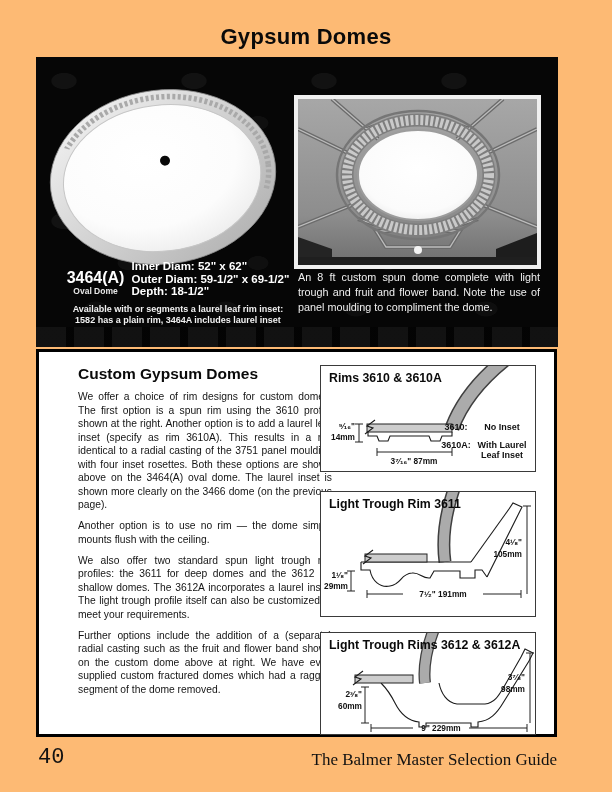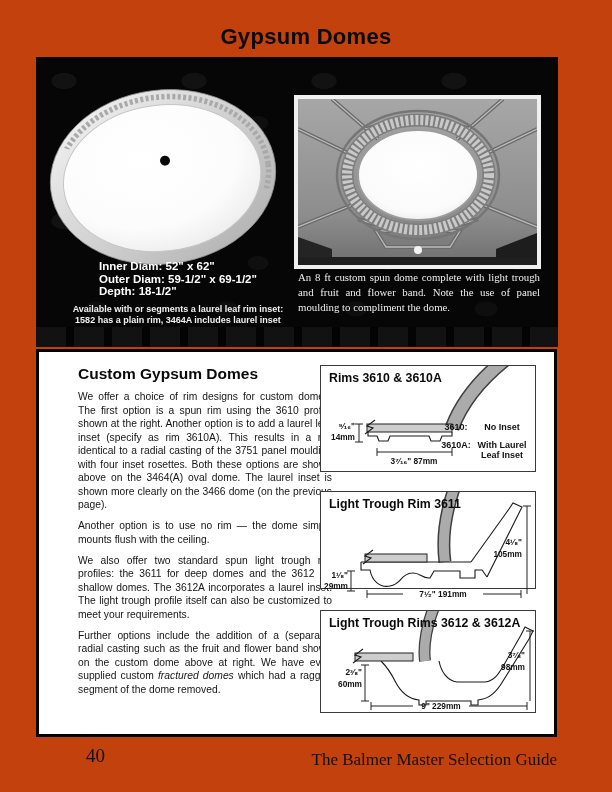--- a/index.html
+++ b/index.html
@@ -1,18 +1,18 @@
 <!DOCTYPE html>
 <html><head>
 <meta charset="utf-8">
 <style>
   * { margin:0; padding:0; box-sizing:border-box; }
   html,body { background:#ffffff; }
   .page {
-    position:relative; width:612px; height:792px; background:#c2410c;
+    position:relative; width:612px; height:792px; background:#fdba74;
     font-family:"Liberation Sans","DejaVu Sans",sans-serif; overflow:hidden;
     margin:0 auto;
   }
   .page-title {
     position:absolute; top:24px; left:0; right:0; text-align:center;
     font-size:22px; font-weight:bold; color:#0a0a0a; letter-spacing:0.3px;
   }
   
   .hero {
     position:absolute; left:36px; top:57px; width:522px; height:290px;
@@ -43,53 +43,53 @@
   }
   .product-caption .top-row { display:flex; justify-content:center; align-items:flex-start; }
   .model-block { text-align:center; padding-top:10px; margin-right:7px; }
   .model-number { font-size:16px; font-weight:bold; line-height:16px; }
   .model-type { font-size:8.5px; font-weight:bold; color:#e8e8e8; }
   .spec-lines { text-align:left; }
   .spec-line { font-size:11.5px; font-weight:bold; line-height:12.6px; white-space:nowrap; }
   .product-notes { margin-top:6px; font-size:9px; font-weight:bold; line-height:11px; color:#f2f2f2; }
   .photo-caption {
     position:absolute; left:262px; top:213px; width:242px; z-index:2;
-    color:#efefef; font-size:10.8px; line-height:14.8px; text-align:justify;font-family:Liberation Serif, serif;
+    color:#efefef; font-size:10.8px; line-height:14.8px; text-align:justify;
   }
   
   .content-box {
     position:absolute; left:36px; top:349px; width:521px; height:388px;
     border:3px solid #000; background:#fff;
   }
   .article { position:absolute; left:19px; top:13px; width:254px; color:#141414;margin-left:20px; }
   .article h2 { font-size:15.5px; font-weight:bold; margin:0 0 7px 0; color:#0a0a0a; }
   .article p { font-size:10.3px; line-height:13.5px; text-align:justify; margin:0 0 7.5px 0; }
   .article p:last-child { margin-bottom:0; }
-  .italic { font-style:italic; }
+  .italic { }
   .diagrams { position:absolute; left:281px; top:13px; width:216px; }
   .diagram { position:relative; border:1.5px solid #3a3a3a; background:#fff; width:216px; }
   .diagram svg { display:block; }
   .d1 { height:107px; margin-bottom:19px; }
-  .d2 { height:98px; margin-bottom:21px; }
+  .d2 { height:126px; margin-bottom:15px; }
   .d3 { height:103px; }
   .diagram-title {
     position:absolute; top:5px; left:8px; font-size:12.3px; font-weight:bold; color:#0a0a0a;
     white-space:nowrap; z-index:3;
   }
   .legend {
     position:absolute; right:5px; top:56px; width:92px; z-index:3;
     font-size:9px; font-weight:bold; color:#111; line-height:10.5px;text-align:center;
   }
   .legend-row { display:flex; margin-bottom:7px; }
   .legend-code { width:36px; flex:none; }
   .legend-desc { flex:1; }
   
   .page-number {
     position:absolute; left:38px; top:745px;
-    font-family:Liberation Serif, serif; font-size:19px; color:#111;margin-left:48px;
+    font-family:Liberation Mono, monospace; font-size:22px; color:#111;
   }
   .guide-title {
     position:absolute; right:55px; top:750px;
     font-family:Liberation Serif, serif; font-size:17px; color:#111;
   }
   
   text.dim { font-family:"Liberation Sans","DejaVu Sans",sans-serif; font-size:8.3px; font-weight:bold; fill:#111; }
   .tline { stroke:#1a1a1a; stroke-width:1.1; fill:none; }
   .dimline { stroke:#222; stroke-width:1; fill:none; }
 </style>
@@ -172,20 +172,24 @@
 
         <path d="M 0 166 L 0 138 L 34 150 L 34 166 Z" fill="#242424"></path>
         <path d="M 239 166 L 239 134 L 198 150 L 198 166 Z" fill="#1d1d1d"></path>
         <rect x="0" y="158" width="239" height="8" fill="#1f1f1f"></rect>
         <circle cx="120" cy="151" r="4" fill="#f4f4f4"></circle>
       </svg>
     </div>
 
     <div class="product-caption">
       <div class="top-row">
+        <div class="model-block">
+          <div class="model-number">3464(A)</div>
+          <div class="model-type">Oval Dome</div>
+        </div>
         <div class="spec-lines">
           <div class="spec-line">Inner Diam: 52" x 62"</div>
           <div class="spec-line">Outer Diam: 59-1/2" x 69-1/2"</div>
           <div class="spec-line">Depth: 18-1/2"</div>
         </div>
       </div>
       <div class="product-notes">
         <div>Available with or segments a laurel leaf rim inset:</div>
         <div>1582 has a plain rim, 3464A includes laurel inset</div>
       </div>

